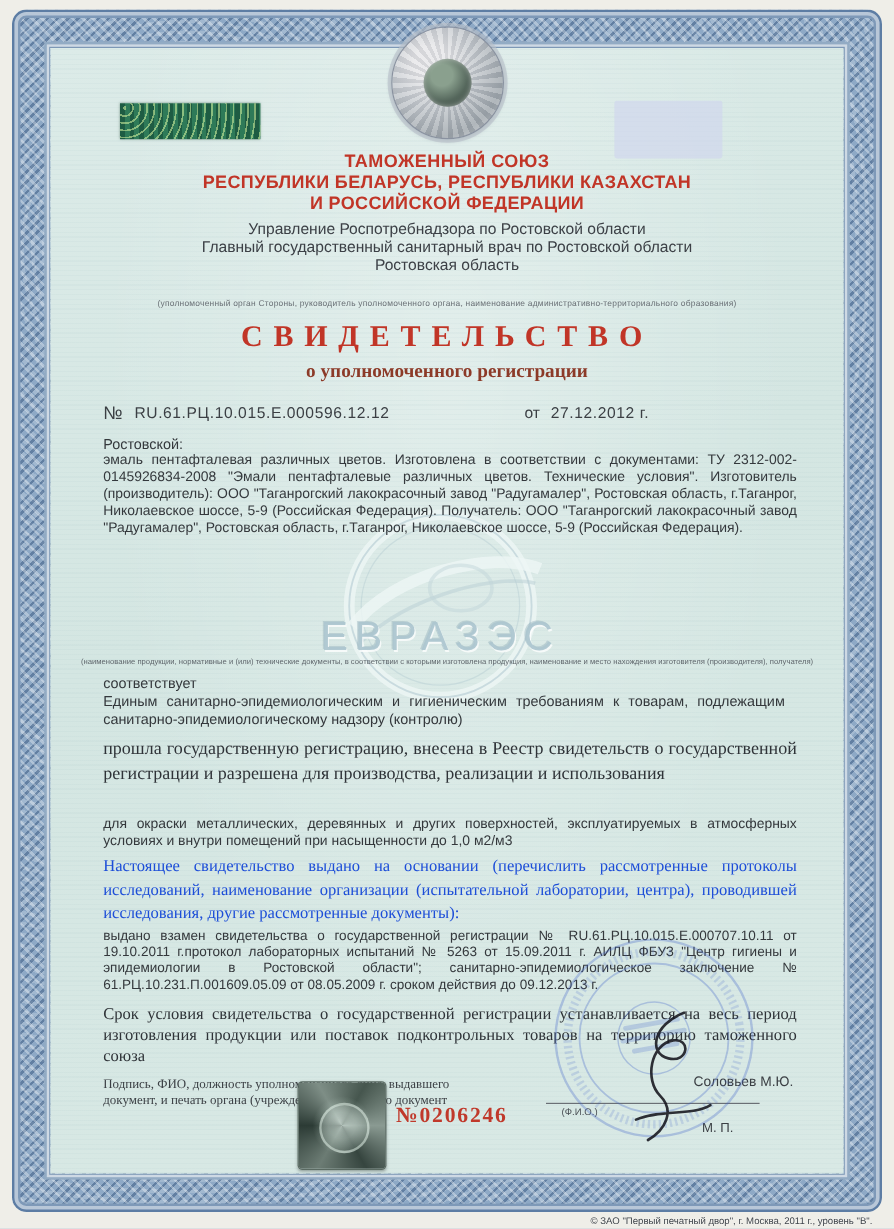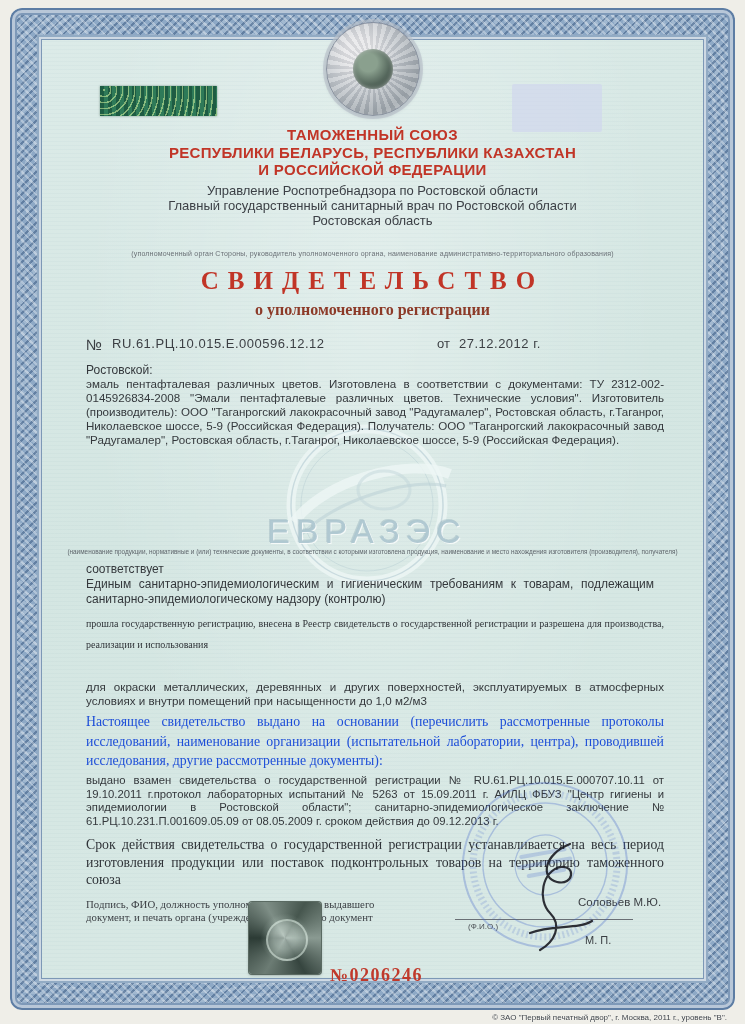--- a/index.html
+++ b/index.html
@@ -51,34 +51,34 @@
   .reg-ot{left:437px;}
   .reg-date{left:459px;letter-spacing:.5px;}
 
   .prod-label{top:363px;left:86px;font-size:12px;}
   .prod-text{top:377px;left:86px;width:578px;font-size:11.6px;line-height:13.9px;}
 
   .note2{top:548px;font-size:6.4px;color:#5f666c;white-space:nowrap;}
   .comp-intro{top:562px;left:86px;font-size:12px;}
   .comp-text{top:577px;left:86px;width:568px;font-size:12px;line-height:14.5px;}
 
-  .stat-main{top:614px;left:86px;width:578px;font-size:10px;line-height:20.5px;color:#2f3338;}
+  .stat-main{top:614px;left:86px;width:578px;font-size:15px;line-height:20.5px;color:#2f3338;}
   .stat-usage{top:680px;left:86px;width:578px;font-size:11.6px;line-height:14px;}
 
   .basis-intro{top:712px;left:86px;width:578px;font-size:13.8px;line-height:19.5px;color:#1d4ed8;}
   .basis-docs{top:774px;left:86px;width:578px;font-size:11.3px;line-height:13.6px;}
 
   .validity{top:836px;left:86px;width:578px;font-size:13.8px;line-height:17.5px;color:#2f3338;}
 
   .sig-label{top:898px;left:86px;width:322px;font-size:10.8px;line-height:12.6px;color:#3b3f44;}
   .sig-name{top:896px;left:578px;font-size:11.5px;color:#3b3f44;}
   .fio-line{top:919px;left:455px;width:178px;border-top:1px solid #6a6f75;height:0;}
   .fio-note{top:922px;left:468px;font-size:8px;color:#4a4f55;}
   .mp{top:934px;left:585px;font-size:11px;color:#3b3f44;}
-  .serial{top:919px;left:330px;font-size:18px;font-weight:bold;letter-spacing:1.5px;color:#c0392b;margin-top:46px;}
+  .serial{top:919px;left:330px;font-size:18px;font-weight:bold;letter-spacing:1.5px;color:#c0392b;}
 
   .holo-top{
     position:absolute;left:326px;top:22px;width:92px;height:92px;border-radius:50%;z-index:6;
     background:
       repeating-conic-gradient(rgba(255,255,255,.22) 0 6deg, rgba(120,125,135,.15) 6deg 12deg),
       radial-gradient(circle at 35% 32%, #e6e6e8 0 16%, #c2c7cc 42%, #9aa2a8 72%, #ccd0d4 100%);
     box-shadow:0 0 0 3px rgba(185,192,202,.65), 0 1px 4px rgba(60,70,90,.35);
     border:1px solid #8a92a0;
   }
   .holo-top-core{
@@ -173,21 +173,21 @@
 
   <div class="t comp-intro">соответствует</div>
   <div class="t comp-text just">Единым санитарно-эпидемиологическим и гигиеническим требованиям к товарам, подлежащим санитарно-эпидемиологическому надзору (контролю)</div>
 
   <div class="t serif just stat-main">прошла государственную регистрацию, внесена в Реестр свидетельств о государственной регистрации и разрешена для производства, реализации и использования</div>
   <div class="t just stat-usage">для окраски металлических, деревянных и других поверхностей, эксплуатируемых в атмосферных условиях и внутри помещений при насыщенности до 1,0 м2/м3</div>
 
   <div class="t serif just basis-intro">Настоящее свидетельство выдано на основании (перечислить рассмотренные протоколы исследований, наименование организации (испытательной лаборатории, центра), проводившей исследования, другие рассмотренные документы):</div>
   <div class="t just basis-docs">выдано взамен свидетельства о государственной регистрации № RU.61.РЦ.10.015.Е.000707.10.11 от 19.10.2011 г.протокол лабораторных испытаний № 5263 от 15.09.2011 г. АИЛЦ ФБУЗ "Центр гигиены и эпидемиологии в Ростовской области"; санитарно-эпидемиологическое заключение № 61.РЦ.10.231.П.001609.05.09 от 08.05.2009 г. сроком действия до 09.12.2013 г.</div>
 
-  <div class="t serif just validity">Срок действия свидетельства о государственной регистрации устанавливается на весь период изготовления продукции или поставок подконтрольных товаров на территорию таможенного союза</div>
+  <div class="t serif just validity">Срок условия свидетельства о государственной регистрации устанавливается на весь период изготовления продукции или поставок подконтрольных товаров на территорию таможенного союза</div>
 
   <div class="t serif sig-label">Подпись, ФИО, должность уполномоченного лица, выдавшего документ, и печать органа (учреждения), выдавшего документ</div>
   <div class="t sig-name">Соловьев М.Ю.</div>
   <div class="t fio-line"></div>
   <div class="t fio-note">(Ф.И.О.)</div>
   <div class="t mp">М. П.</div>
   <div class="t serif serial">№0206246</div>
 </div>
 
 <svg class="seal" width="180" height="180" viewBox="0 0 180 180">

